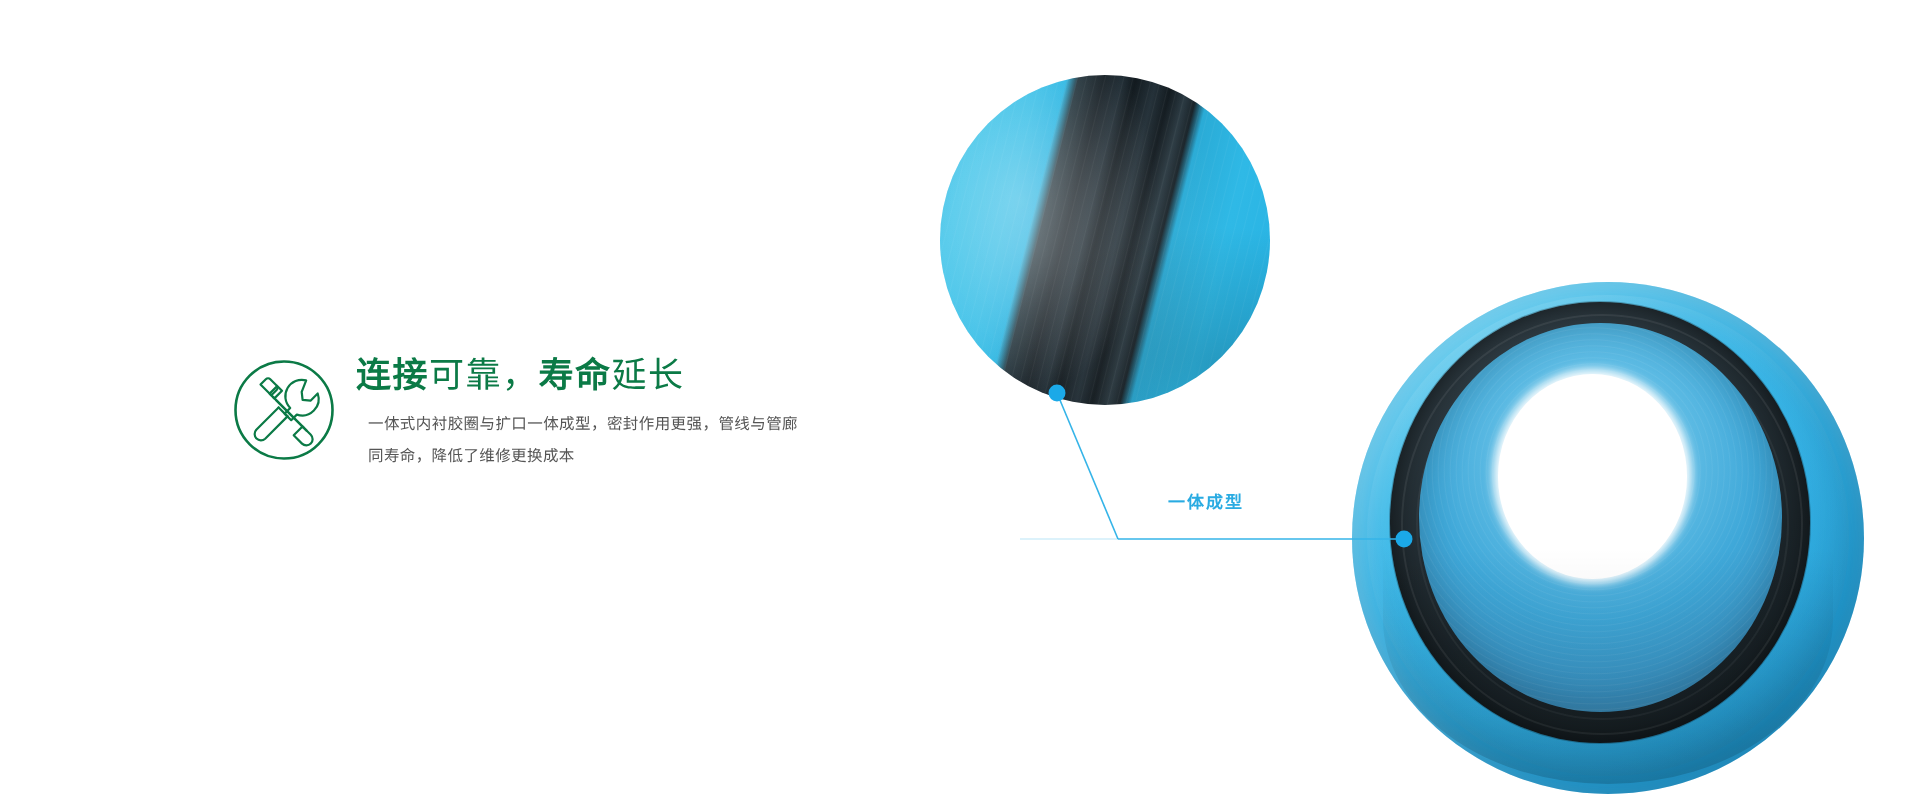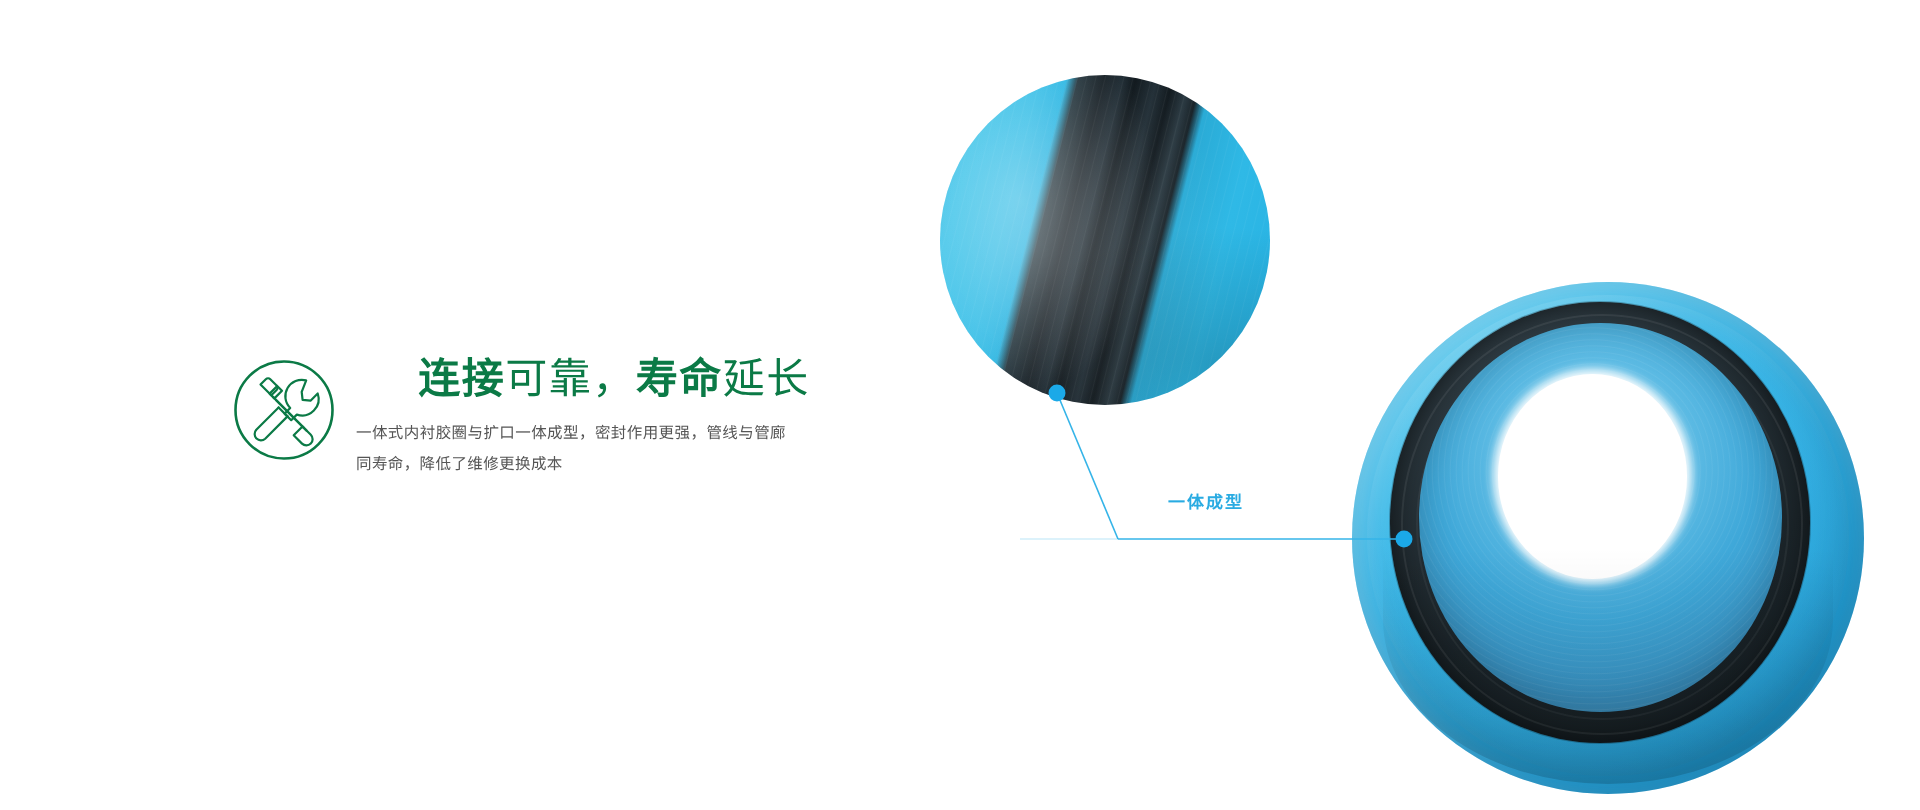--- a/index.html
+++ b/index.html
@@ -39,35 +39,34 @@
     margin-top: 8px;
   }
   .feature-icon svg { display: block; width: 104px; height: 104px; }
 
   .feature-text {
     flex: 1 1 auto;
     padding-top: 4px;
   }
 
   .feature-title {
-    font-size: 42px;
+    font-size: 35px;
     line-height: 1.18;
     letter-spacing: 1.5px;
     margin: 0 0 13px 0;
     white-space: nowrap;
-    text-align: center;
   }
   .feature-title .tk-strong { font-weight: 700; }
   .feature-title .tk-light  { font-weight: 400; }
 
   .feature-desc {
     font-size: 15.5px;
     line-height: 2.05;
     letter-spacing: 0.4px;
-    margin: 0;
+    margin: 12px;
     max-width: 430px;
     text-align: justify;
   }
 
   
   .photo-layer {
     position: absolute;
     inset: 0;
     pointer-events: none;
   }

